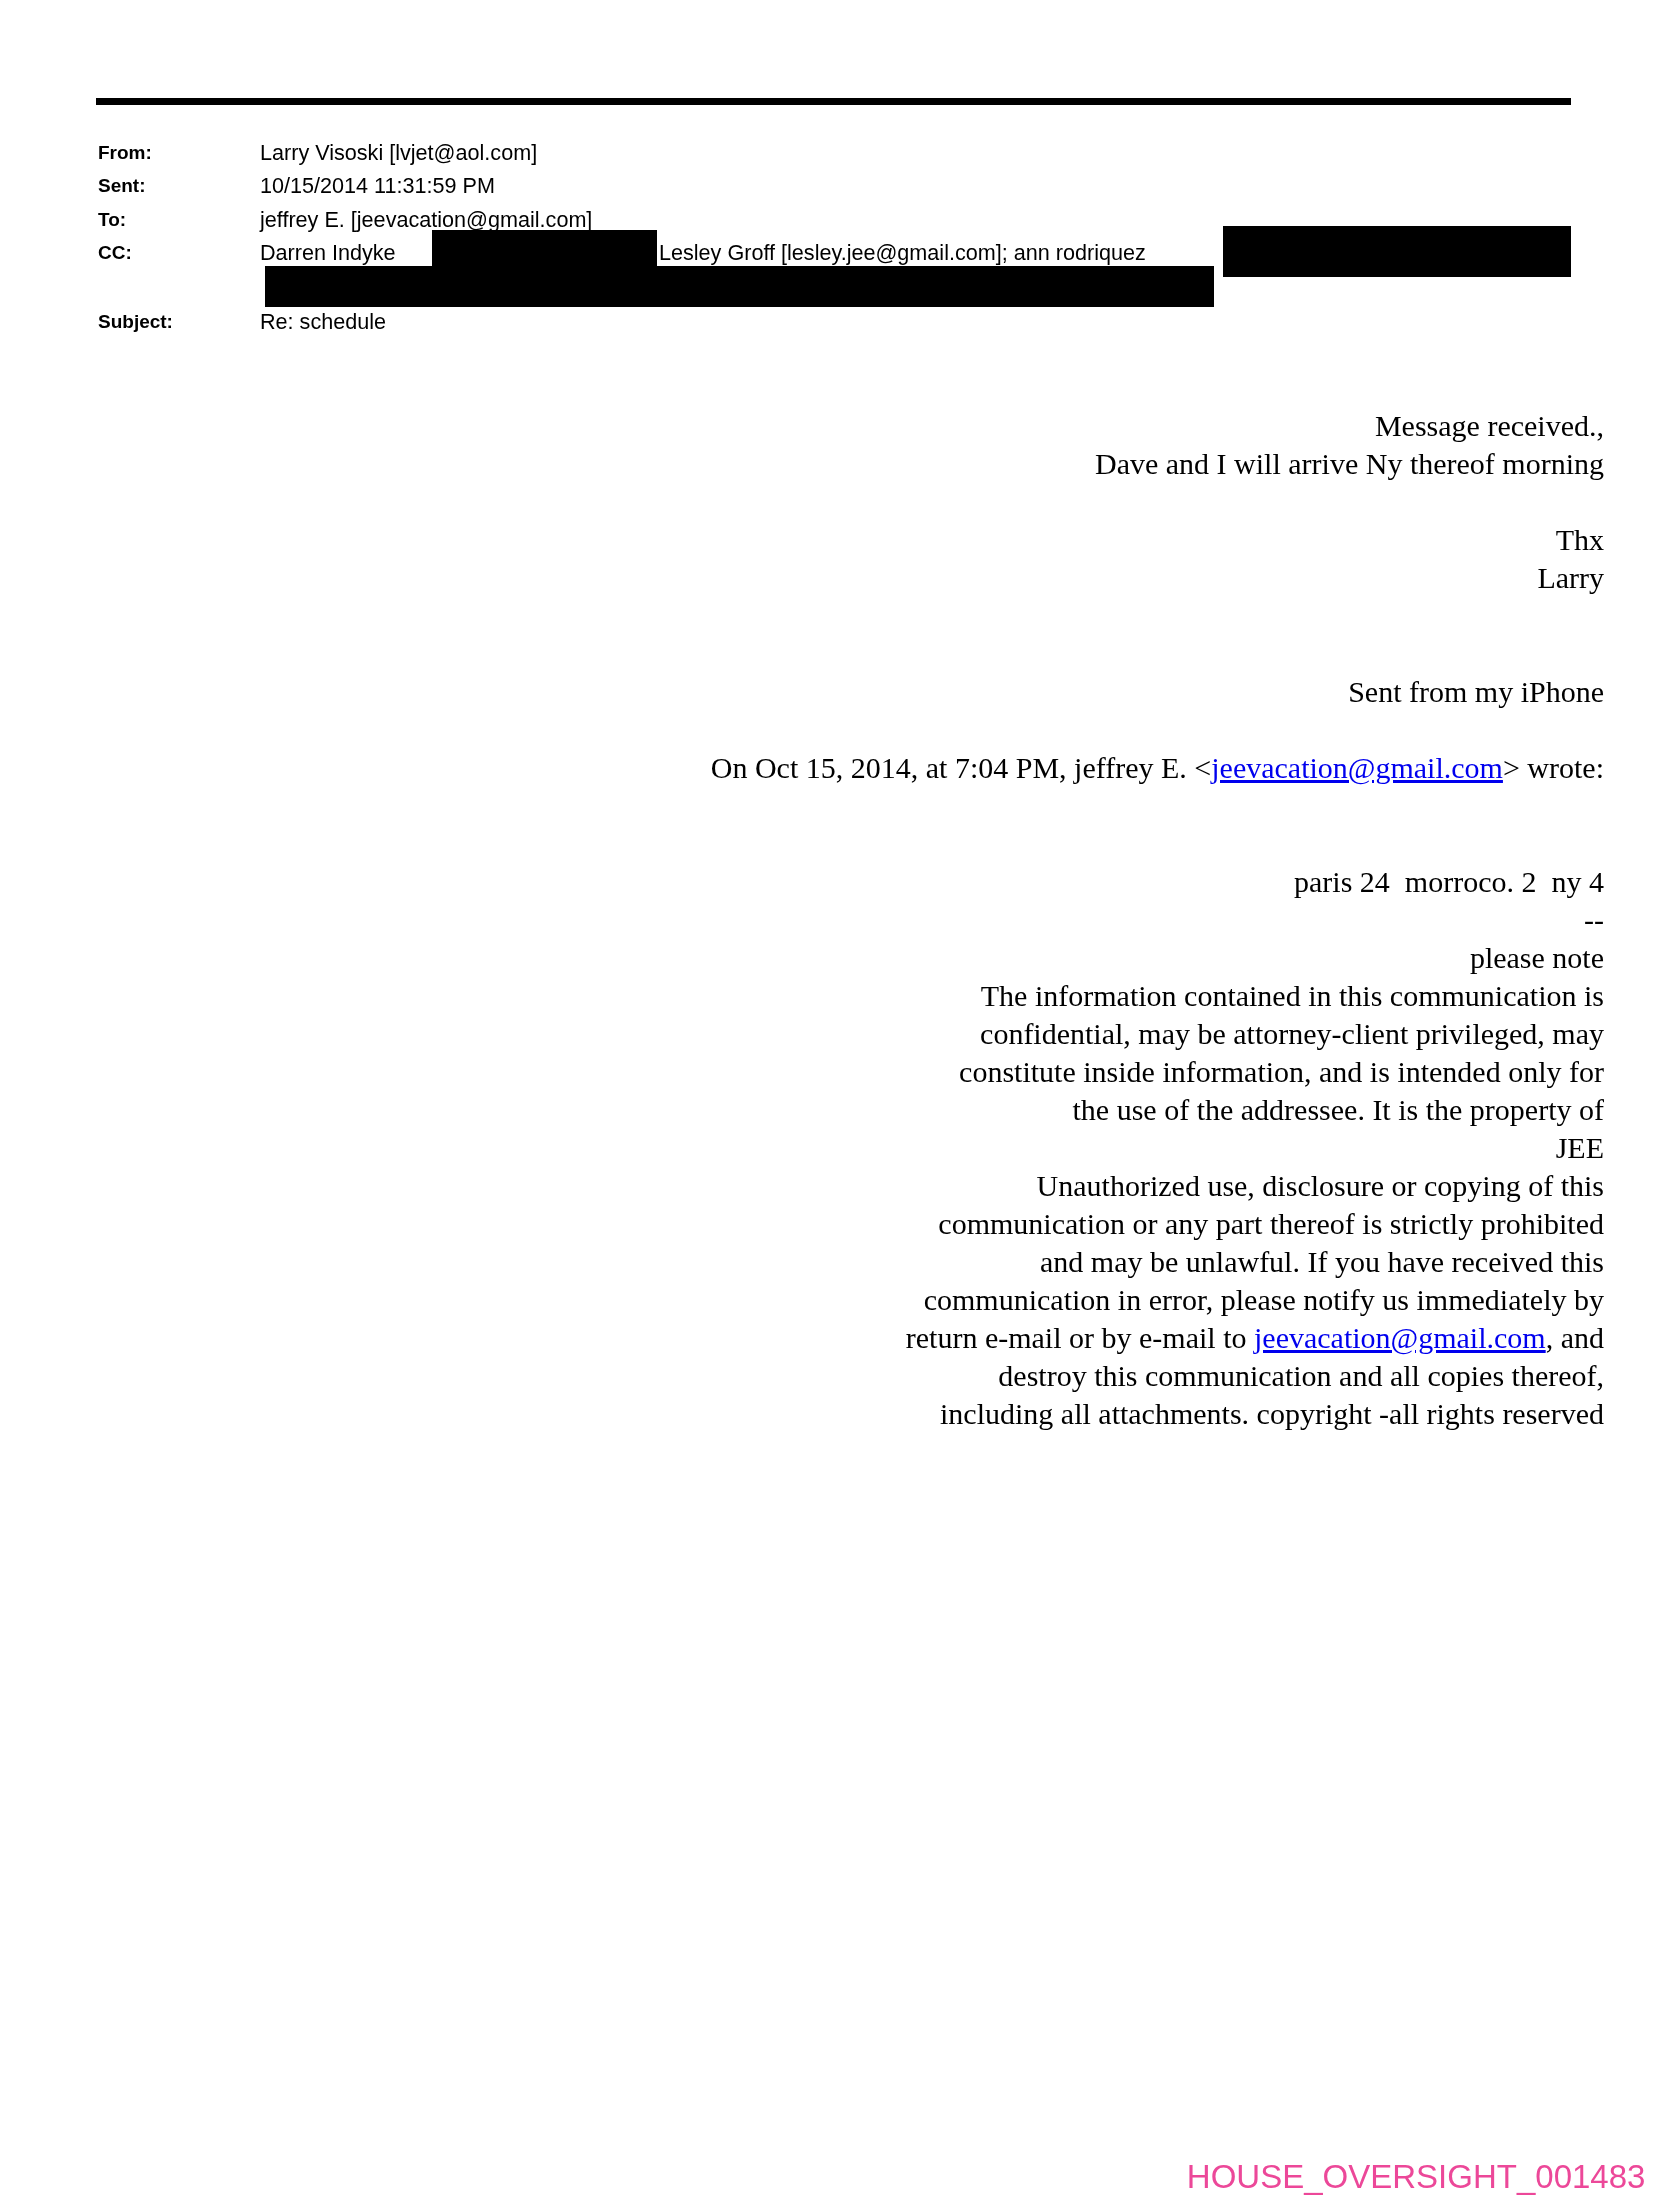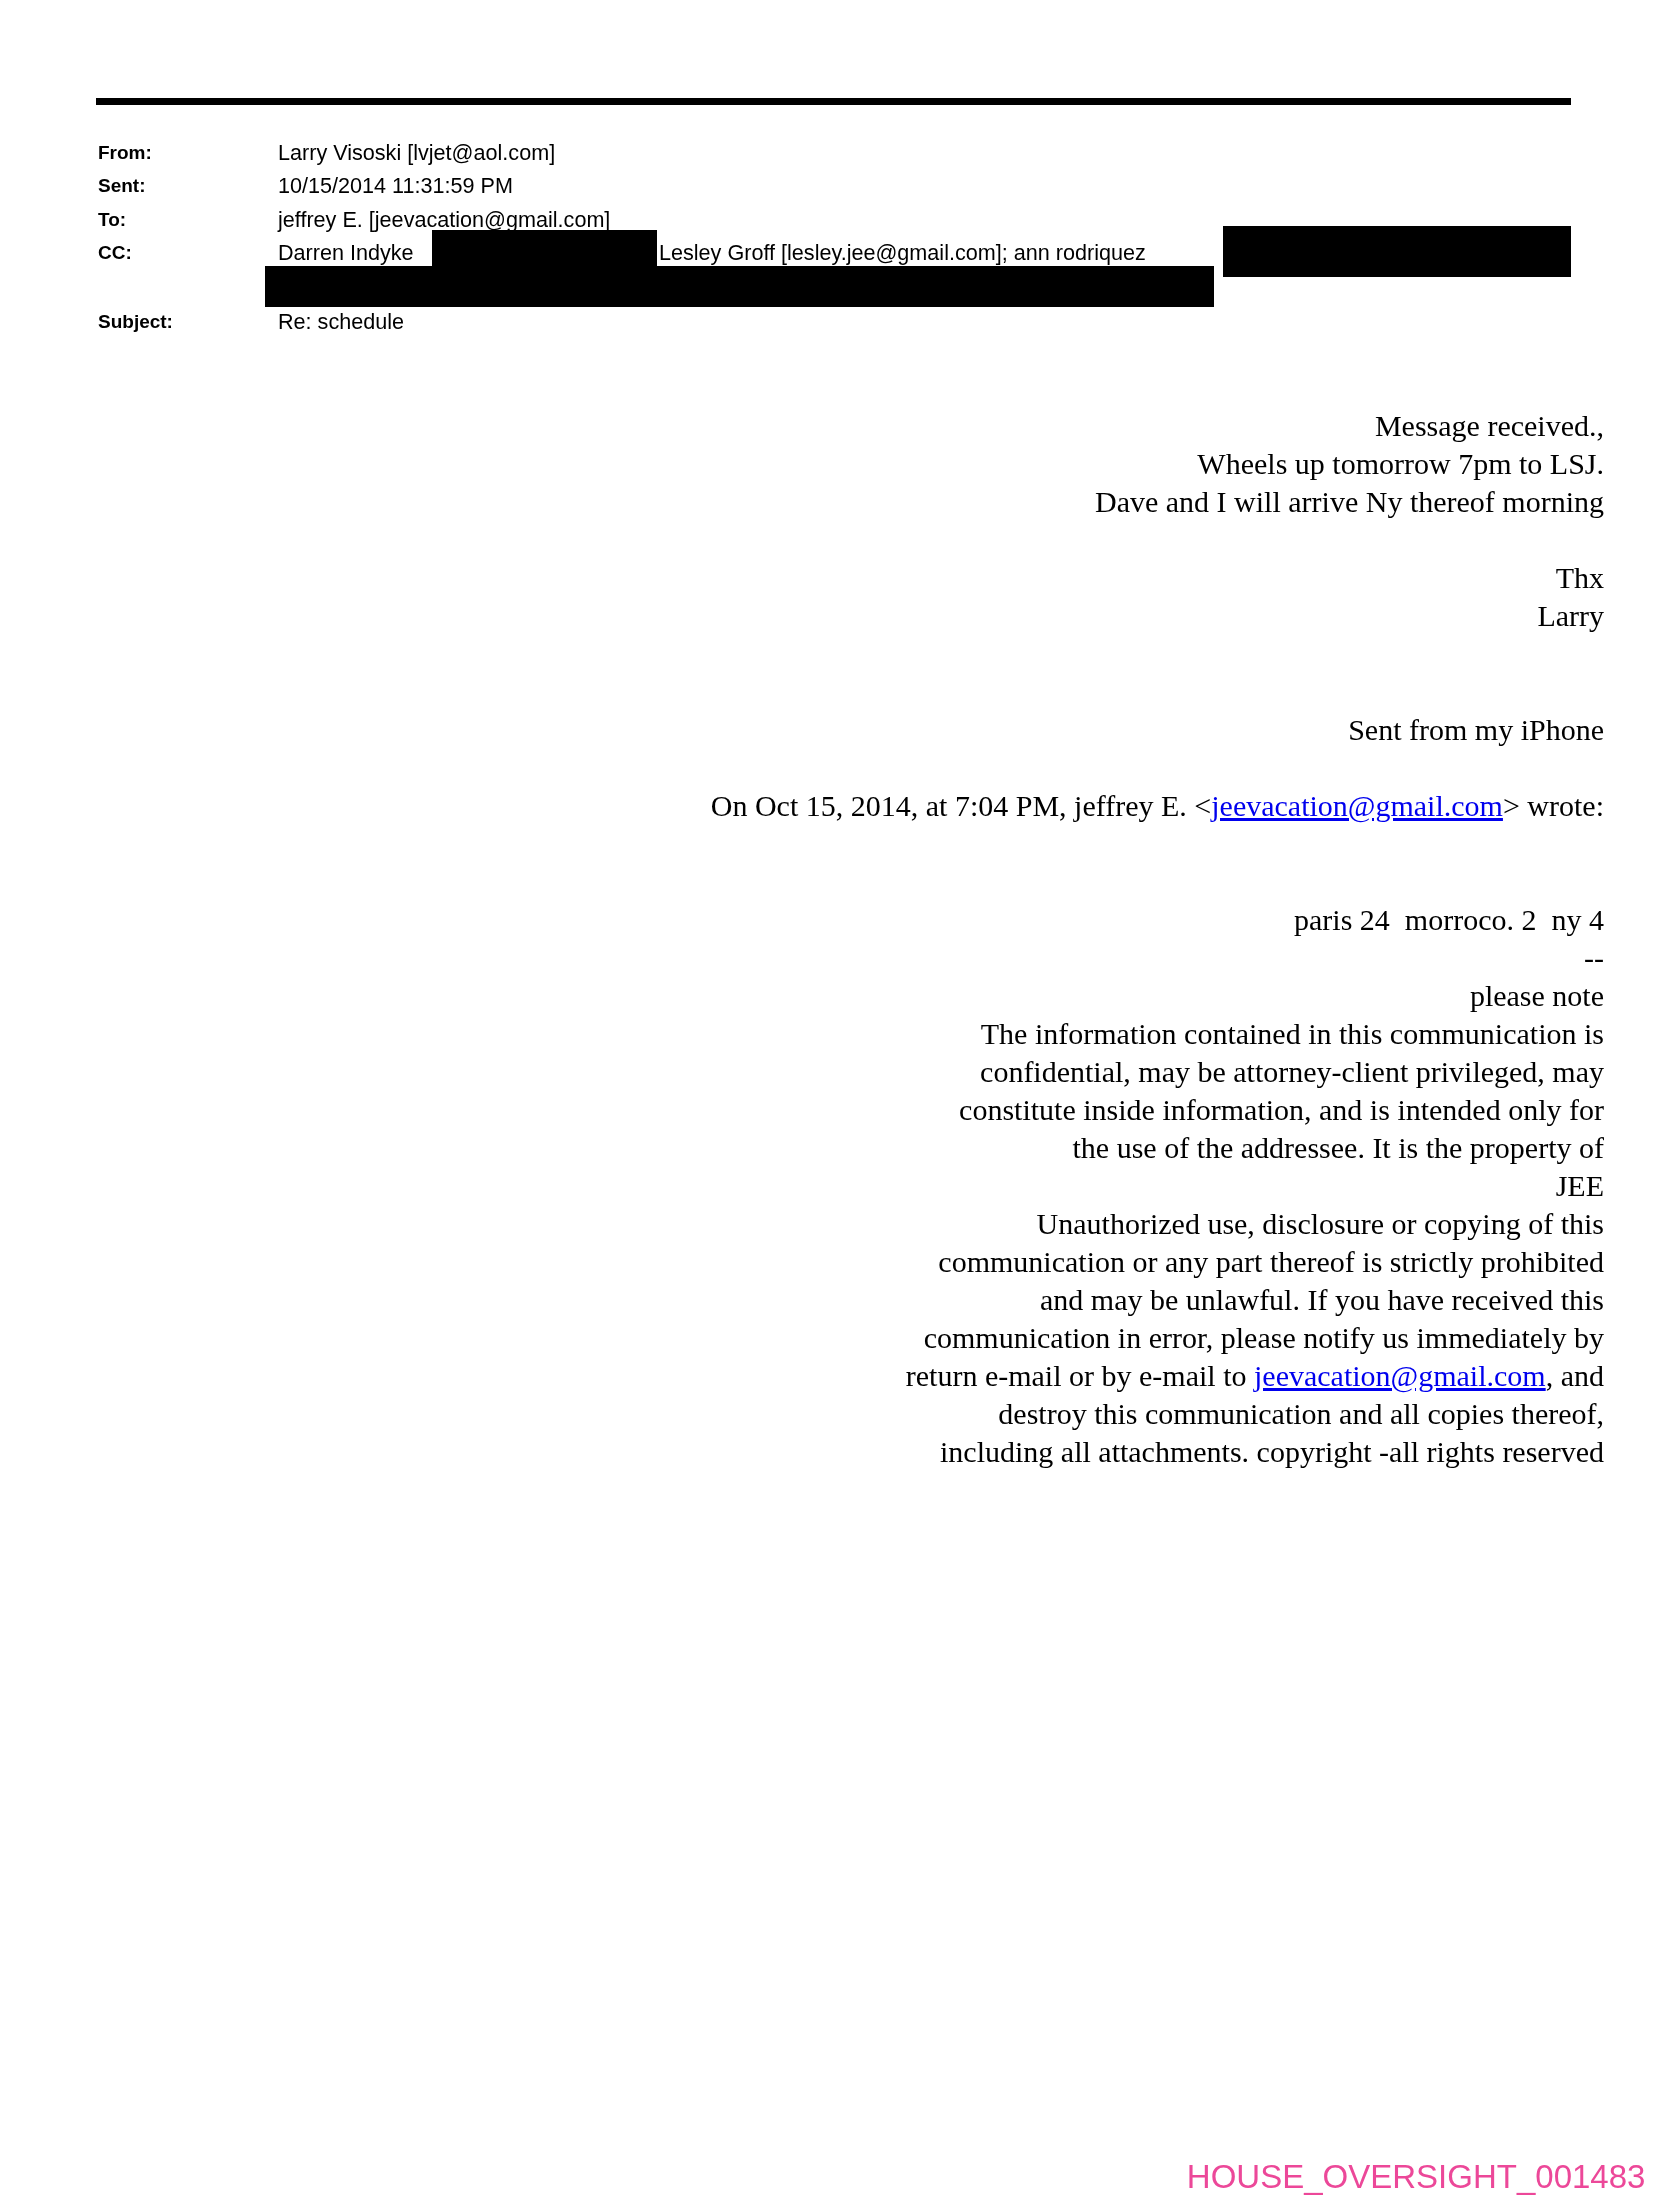--- a/index.html
+++ b/index.html
@@ -22,21 +22,21 @@
     position: absolute;
     left: 98px;
     font-family: "Liberation Sans", sans-serif;
     font-size: 19px;
     font-weight: bold;
     line-height: 26px;
     white-space: pre;
   }
   .hdr-value {
     position: absolute;
-    left: 278px;
+    left: 260px;
     font-family: "Liberation Sans", sans-serif;
     font-size: 21.6px;
     font-weight: normal;
     line-height: 26px;
     white-space: pre;
   }
   .redaction {
     position: absolute;
     background: #000000;
   }
@@ -88,21 +88,20 @@
 
   <div class="redaction red-a"></div>
   <div class="redaction red-b"></div>
   <div class="redaction red-c"></div>
 
   <div class="hdr-label" style="top:309px">Subject:</div>
   <div class="hdr-value" style="top:309px">Re: schedule</div>
 
   <div class="email-body" id="email-body">
       <div class="body-line"><span>Message received.,</span></div>
-      <div class="body-line"><span>Wheels up tomorrow 7pm to LSJ.</span></div>
       <div class="body-line"><span>Dave and I will arrive Ny thereof morning</span></div>
       <div class="body-line">&nbsp;</div>
       <div class="body-line"><span>Thx</span></div>
       <div class="body-line"><span>Larry</span></div>
       <div class="body-line">&nbsp;</div>
       <div class="body-line">&nbsp;</div>
       <div class="body-line"><span>Sent from my iPhone</span></div>
       <div class="body-line">&nbsp;</div>
       <div class="body-line"><span>On Oct 15, 2014, at 7:04 PM, jeffrey E. &lt;</span><span class="email-link" style="color: rgb(0, 0, 238);">jeevacation@gmail.com</span><span>&gt; wrote:</span></div>
       <div class="body-line">&nbsp;</div>

